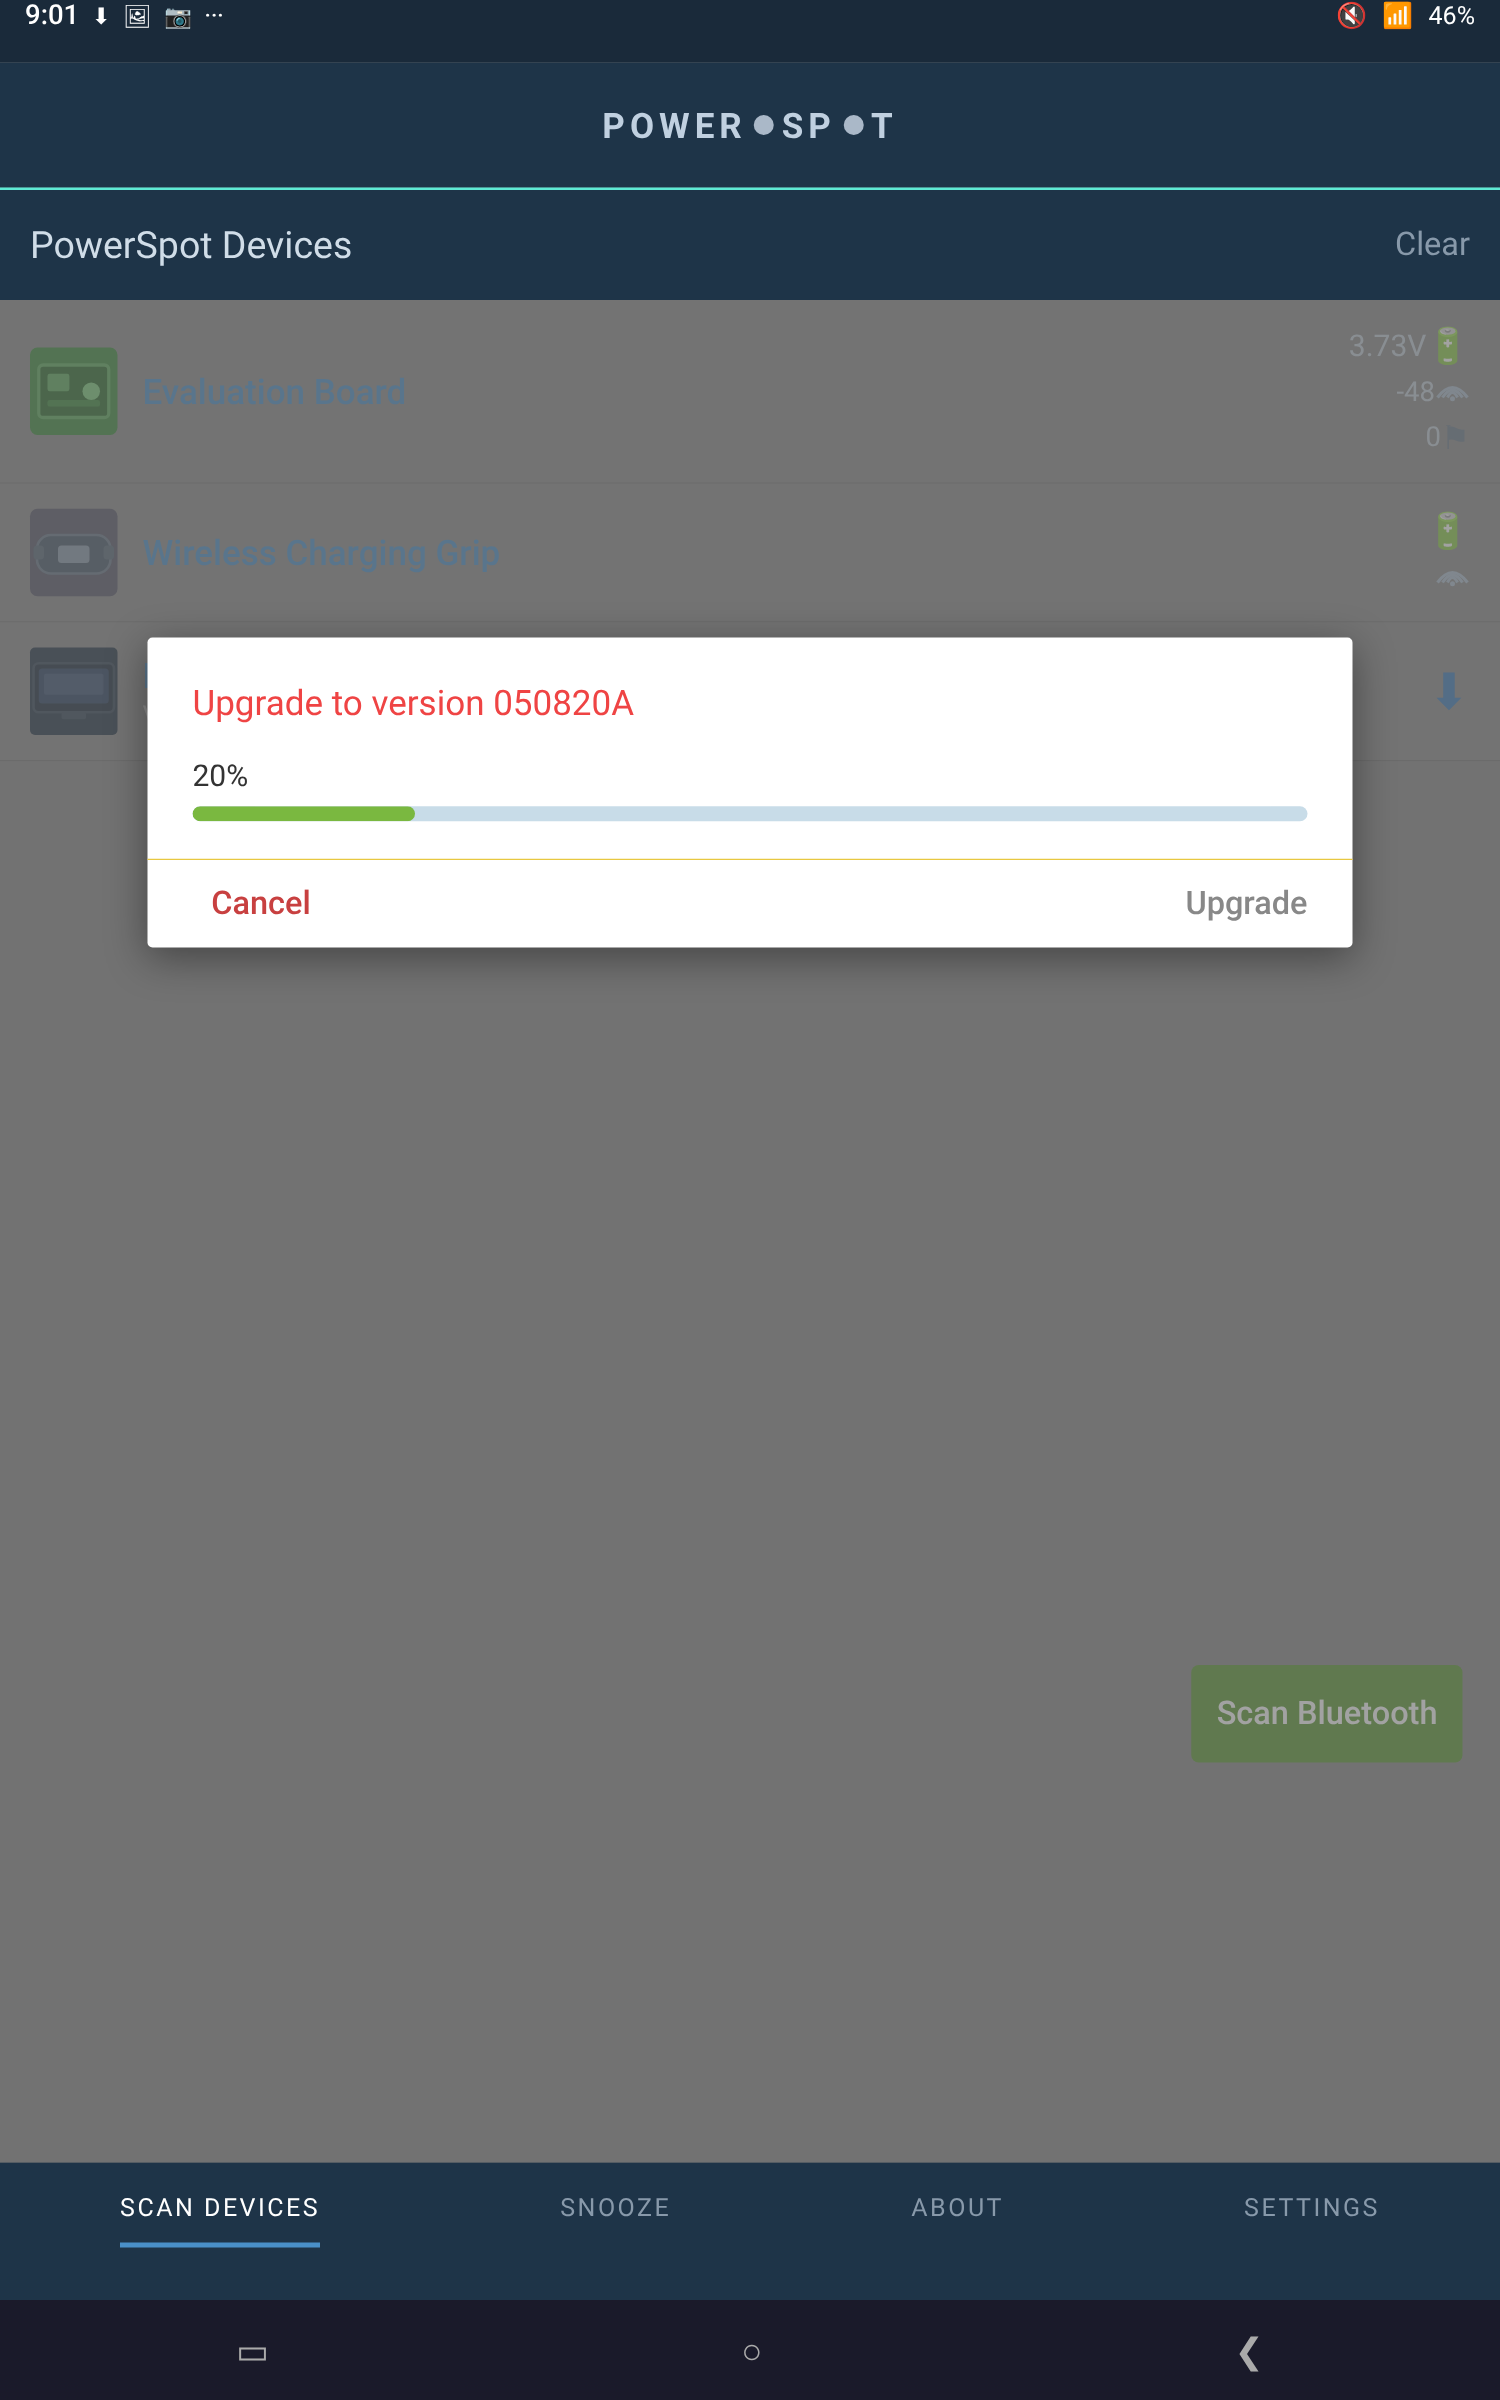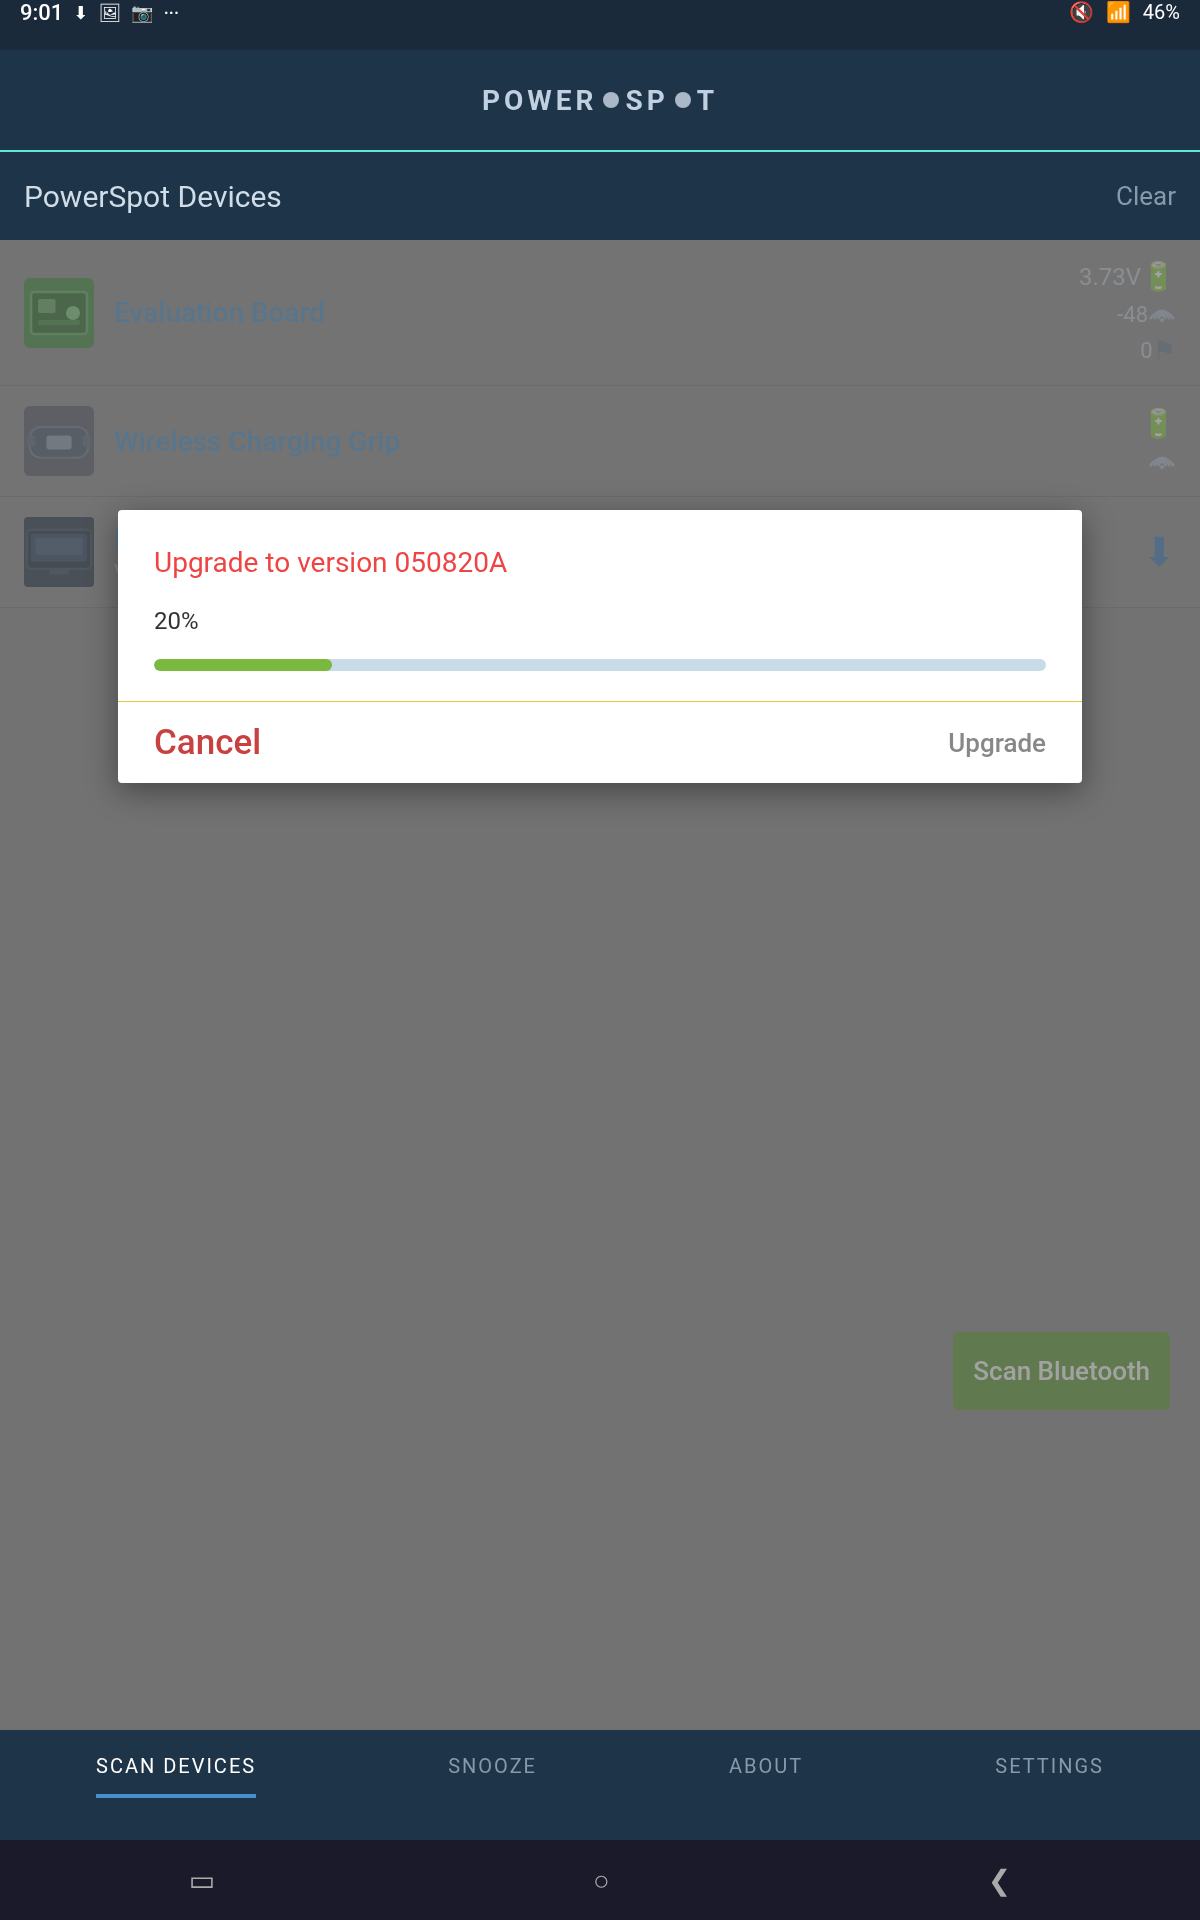--- a/index.html
+++ b/index.html
@@ -192,21 +192,21 @@
     }
     .dialog-title {
       font-size: 28px;
       color: #ef4444;
       font-weight: 400;
       margin-bottom: 28px;
     }
     .dialog-percent {
       font-size: 24px;
       color: #333;
-      margin-bottom: 24px;
+      margin-bottom: 10px;
     }
     .progress-container {
       width: 100%;
       height: 12px;
       background: #c8dce8;
       border-radius: 6px;
       margin-bottom: 30px;
       overflow: hidden;
     }
     .progress-fill {
@@ -222,23 +222,24 @@
       margin-left: -36px;
     }
     .dialog-actions {
       display: flex;
       justify-content: space-between;
       align-items: center;
       padding: 20px 0;
     }
     .cancel-btn {
       color: #c84040;
-      font-size: 35px;
+      font-size: 26px;
       font-weight: 500;
       cursor: pointer;
+      margin-left: 15px;
     }
     .upgrade-btn {
       color: #888;
       font-size: 26px;
       font-weight: 500;
       cursor: pointer;
     }
 
     
     .scan-bluetooth-btn {

